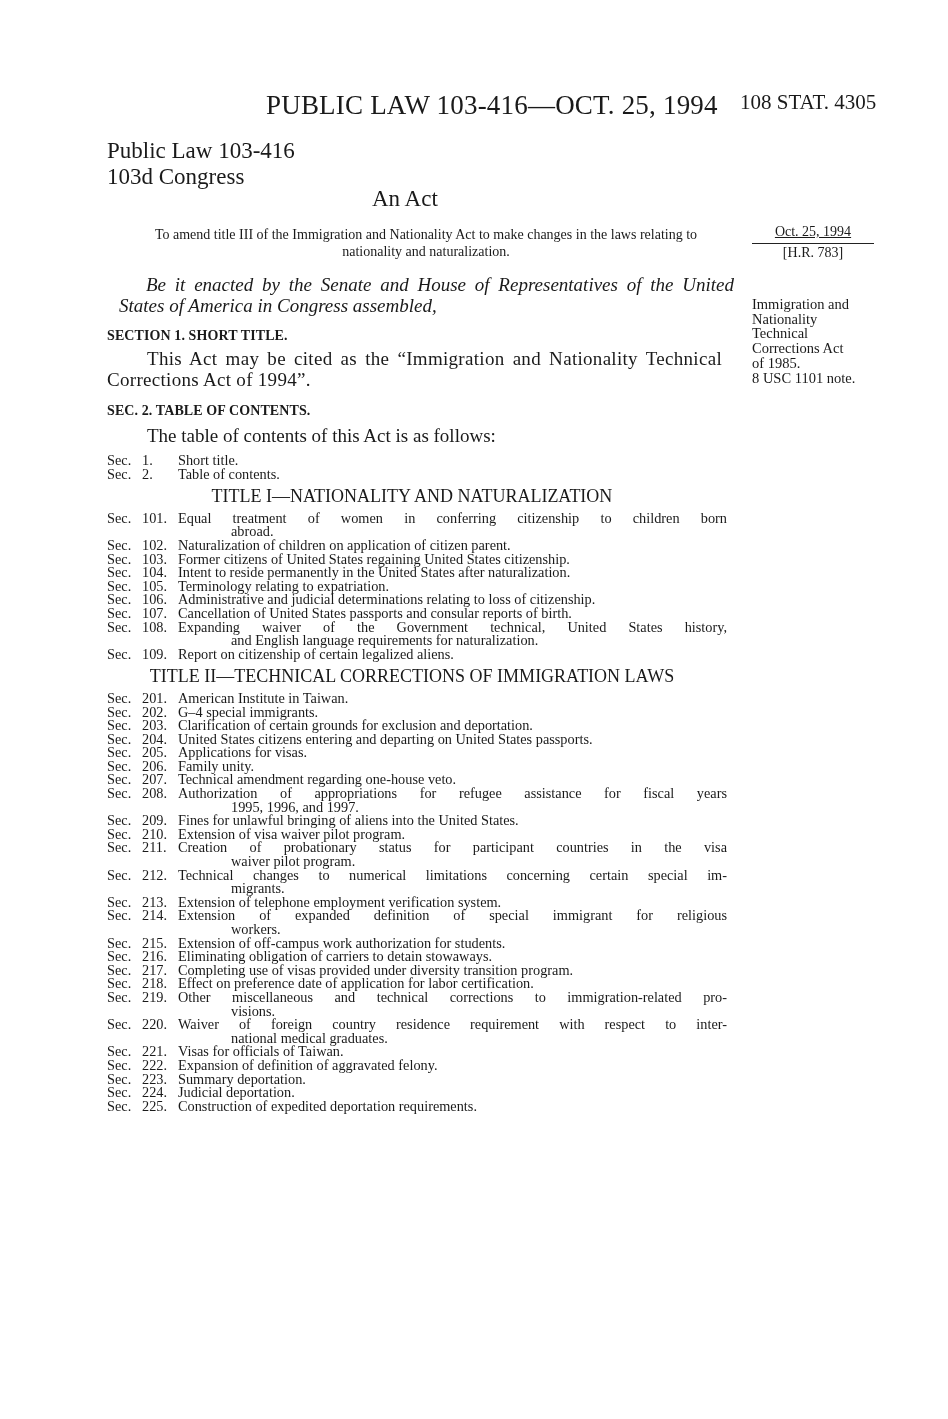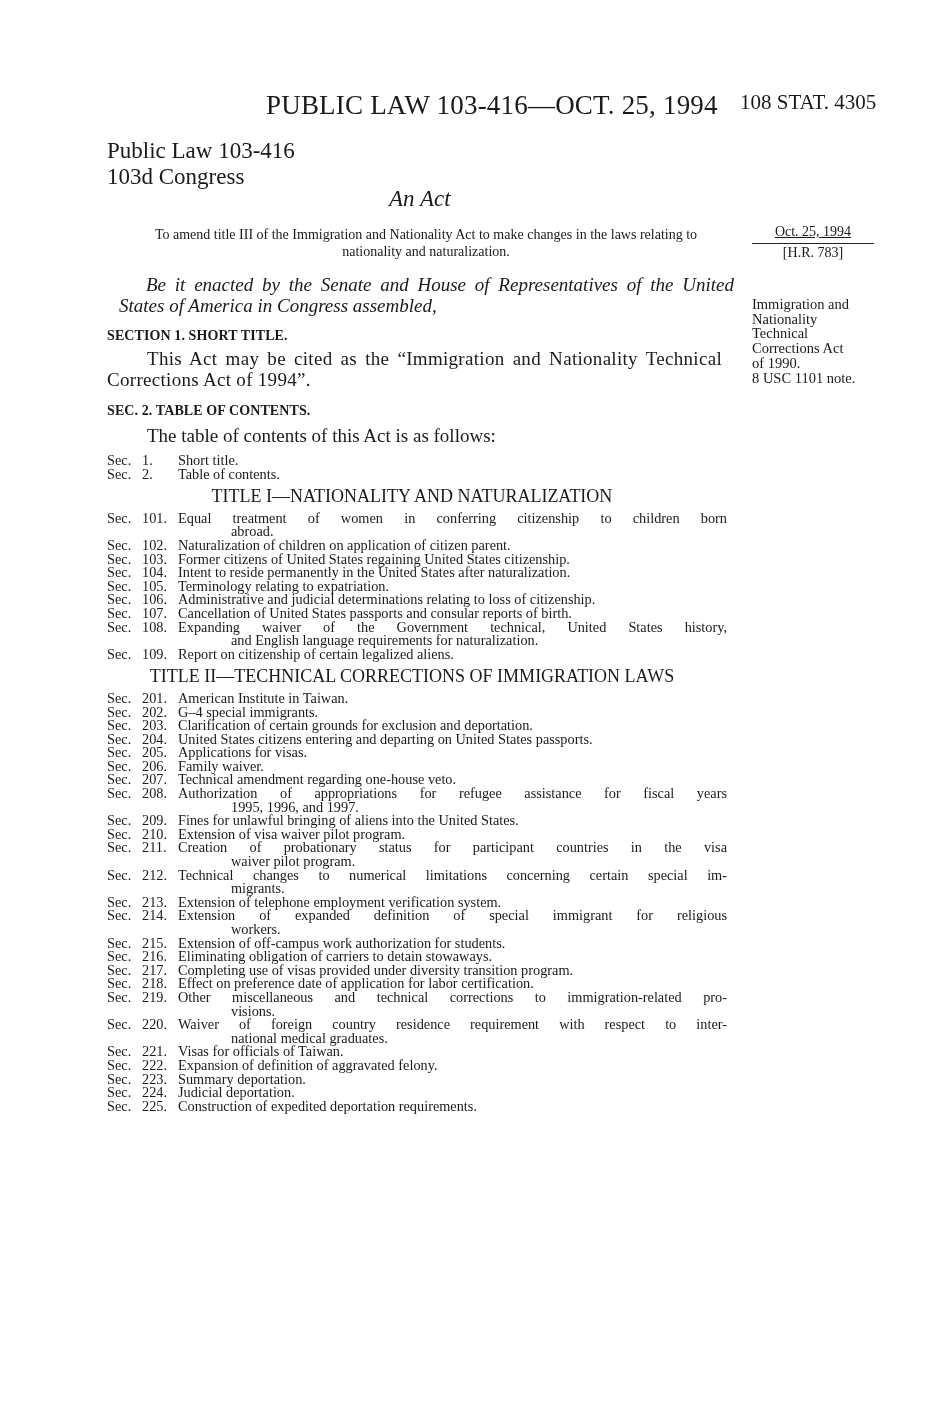--- a/index.html
+++ b/index.html
@@ -5,21 +5,21 @@
   html, body { margin: 0; padding: 0; }
   body {
     width: 948px; height: 1419px; background: #ffffff; position: relative;
     font-family: "Liberation Serif", "DejaVu Serif", serif; color: #1a1a1a;
     overflow: hidden;
   }
   .abs { position: absolute; white-space: nowrap; }
   .running-head { top: 90px; left: 230px; font-size: 27px; letter-spacing: 0.2px; margin-left: 36px; }
   .stat { top: 90px; left: 740px; font-size: 21px; }
   .pl-title { top: 138px; left: 107px; font-size: 23px; line-height: 26px; }
-  .an-act { top: 186px; left: 389px; font-size: 23px; font-style: italic; }
+  .an-act { top: 186px; left: 372px; font-size: 23px; }
   .purpose { top: 226px; left: 135px; width: 582px; font-size: 14px; line-height: 17px; text-align: center; white-space: normal; }
   .margin-date { top: 224px; left: 752px; width: 122px; font-size: 14px; text-align: center; text-decoration: underline; }
   .margin-rule { top: 243px; left: 752px; width: 122px; height: 0; border-top: 1px solid #222; }
   .margin-hr { top: 245px; left: 752px; width: 122px; font-size: 14px; text-align: center; }
   .margin-note { top: 297px; left: 752px; font-size: 14.5px; line-height: 14.7px; white-space: pre; }
   .enacting { top: 274px; left: 107px; width: 615px; font-size: 19px; font-style: italic; line-height: 21px; white-space: normal; text-align: justify; text-indent: 27px; margin-left: 12px; }
   .sec-head { left: 107px; font-size: 14px; font-weight: bold; letter-spacing: 0.1px; }
   .sec1-head { top: 328px; }
   .sec1-body { top: 348px; left: 107px; width: 615px; font-size: 19px; line-height: 21px; white-space: normal; text-align: justify; text-indent: 40px; letter-spacing: 0.3px; }
   .sec2-head { top: 403px; }
@@ -44,21 +44,21 @@
 <div class="abs pl-title">
   <div>Public Law 103-416</div>
   <div>103d Congress</div>
 </div>
 <div class="abs an-act">An Act</div>
 <div class="abs purpose">To amend title III of the Immigration and Nationality Act to make changes in the laws relating to nationality and naturalization.</div>
 
 <div class="abs margin-date">Oct. 25, 1994</div>
 <div class="abs margin-rule"></div>
 <div class="abs margin-hr">[H.R. 783]</div>
-<div class="abs margin-note"><div>Immigration and</div><div>Nationality</div><div>Technical</div><div>Corrections Act</div><div>of 1990.</div><div>8 USC 1101 note.</div></div>
+<div class="abs margin-note"><div>Immigration and</div><div>Nationality</div><div>Technical</div><div>Corrections Act</div><div>of 1985.</div><div>8 USC 1101 note.</div></div>
 
 <div class="abs enacting">Be it enacted by the Senate and House of Representatives of the United States of America in Congress assembled,</div>
 
 <div class="abs sec-head sec1-head">SECTION 1. SHORT TITLE.</div>
 <div class="abs sec1-body">This Act may be cited as the “Immigration and Nationality Technical Corrections Act of 1994”.</div>
 
 <div class="abs sec-head sec2-head">SEC. 2. TABLE OF CONTENTS.</div>
 <div class="abs sec2-body">The table of contents of this Act is as follows:</div>
 
 <div class="toc" id="toc" style="top:454px;">
@@ -179,21 +179,21 @@
       <div class="toc-row">
         <span class="toc-sec">Sec.</span>
         <span class="toc-num">205.</span>
         <span class="toc-txt">Applications for visas.</span>
       </div>
     </div>
     <div>
       <div class="toc-row">
         <span class="toc-sec">Sec.</span>
         <span class="toc-num">206.</span>
-        <span class="toc-txt">Family waiver.</span>
+        <span class="toc-txt">Family unity.</span>
       </div>
     </div>
     <div>
       <div class="toc-row">
         <span class="toc-sec">Sec.</span>
         <span class="toc-num">207.</span>
         <span class="toc-txt">Technical amendment regarding one-house veto.</span>
       </div>
     </div>
     <div>

